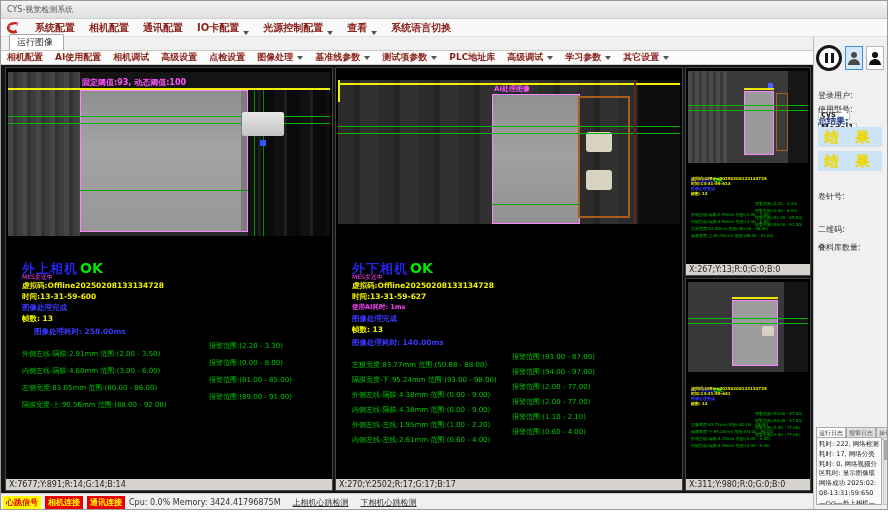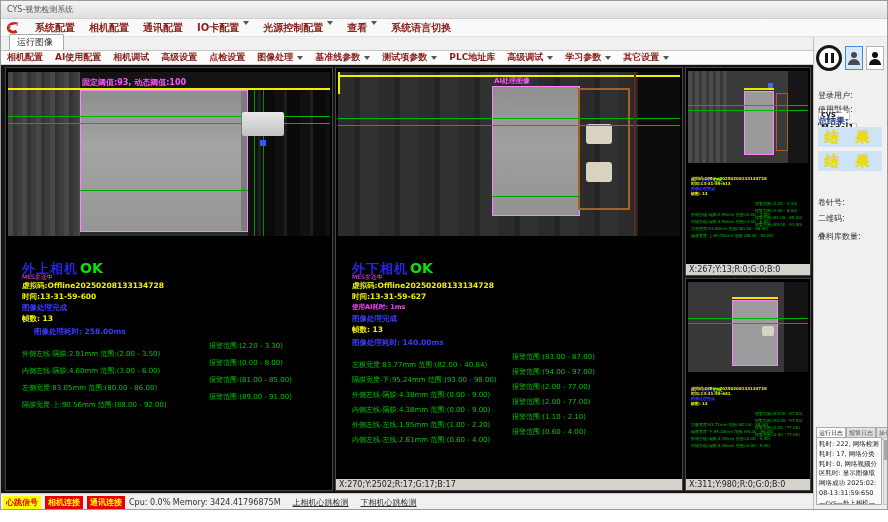--- a/index.html
+++ b/index.html
@@ -5,21 +5,21 @@
   * { margin:0; padding:0; box-sizing:border-box; }
   html,body { width:888px; height:522px; background:#ffffff; font-family:"DejaVu Sans", sans-serif; }
   .app { position:relative; width:888px; height:510px; background:#f0f0f0; overflow:hidden; border:1px solid #9a9a9a; }
   .abs { position:absolute; }
 
   
   .titlebar { left:0; top:0; width:888px; height:18px; background:linear-gradient(#f4f4f4,#dfdfdf); border-bottom:1px solid #cfcfcf; display:flex; align-items:center; }
   .title-text { font-size:8px; color:#555; padding-left:6px; }
   .menubar { left:0; top:18px; width:888px; height:18px; background:#f9f9f9; border-bottom:1px solid #e2e2e2; display:flex; align-items:center; }
   .logo { width:18px; height:14px; margin:0 5px 0 4px; }
-  .menu-item { font-size:10px; font-weight:bold; color:#8b231c; padding:0 7px; display:flex; align-items:flex-start; cursor:default; }
+  .menu-item { font-size:10px; font-weight:bold; color:#8b231c; padding:0 7px; display:flex; align-items:flex-end; cursor:default; }
   .dd { width:0; height:0; border-left:3px solid transparent; border-right:3px solid transparent; border-top:4px solid #555; display:inline-block; margin-left:4px; }
   .tabrow { left:0; top:36px; width:812px; height:14px; background:#f0f0f0; border-bottom:1px solid #c8c8c8; display:flex; align-items:flex-end; }
   .tab-active { margin-left:8px; background:#fff; border:1px solid #aaa; border-bottom:none; font-size:9px; color:#333; padding:1px 10px 1px 7px; border-radius:2px 2px 0 0; }
   .toolbar { left:0; top:50px; width:812px; height:14px; background:#fbfbfb; border-bottom:1px solid #d0d0d0; display:flex; align-items:center; }
   .tool-item { font-size:9px; font-weight:bold; color:#8b231c; padding:0 6px; display:flex; align-items:center; cursor:default; white-space:nowrap; }
 
   
   .main { left:0; top:64px; width:812px; height:428px; background:#141414; }
   .panel { position:absolute; background:#000; border:1px solid #454545; }
   .status-strip { position:absolute; left:0; right:0; bottom:0; height:11px; background:#d6d3ce; color:#222; font-size:8px; line-height:11px; padding-left:3px; white-space:nowrap; overflow:hidden; }
@@ -51,21 +51,21 @@
   .btnrow { left:2px; top:8px; display:flex; gap:3px; align-items:center; }
   .cbtn { background:#fff; border:1px solid #b5b5b5; display:flex; flex-direction:column; align-items:center; justify-content:center; }
   .pause-btn { width:26px; height:26px; border-radius:50%; border:3px solid #161616; background:#fff; flex-direction:row; }
   .pbar { width:3px; height:10px; background:#161616; margin:0 1.5px; }
   .user-btn { width:18px; height:24px; }
   .sel { border:1px solid #3e8ddd; background:#d6e9fb; }
   .p-head { width:6px; height:6px; border-radius:50%; background:#4a4a4a; }
   .p-body { width:12px; height:6px; border-radius:6px 6px 0 0; background:#4a4a4a; margin-top:1px; }
   .dark .p-head,.dark .p-body { background:#101010; }
   .exit-btn { width:20px; height:24px; }
-  .side-label { font-size:8px; color:#333; white-space:nowrap; }
+  .side-label { font-size:8px; color:#333; white-space:nowrap;margin-top:11px; }
   .side-value { font-size:8px; font-weight:bold; color:#222; background:#fff; border:1px solid #c8c8c8; padding:0 2px; min-width:32px; display:inline-block; }
   .total-label { font-size:9px; font-weight:bold; color:#24418c; }
   .result-box { left:4px; width:64px; height:20px; background:#cfe3f6; color:#f0dc00; font-size:14px; font-weight:bold; text-align:center; line-height:20px; letter-spacing:6px; text-shadow:0 0 1px #d8c500; }
   .log-tab { font-size:6px; padding:1px 2px; border:1px solid #aaa; background:#e0e0e0; color:#555; white-space:nowrap; }
   .log-tab.on { background:#fff; color:#222; border-bottom:1px solid #fff; }
   .log-box { left:2px; top:400px; width:66px; height:68px; background:#fafafa; border:1px solid #aaa; font-size:6.5px; line-height:1.5; color:#222; padding:2px; overflow:hidden; word-break:break-all; }
   .log-scroll { left:69px; top:400px; width:5px; height:68px; background:#e4e4e4; border:1px solid #c8c8c8; }
   .log-thumb { left:0; top:2px; width:3px; height:20px; background:#a8a8a8; }
 
   
@@ -205,24 +205,25 @@
         <span class="abs malarm" style="left:187px;">报警范围:(0.00 - 8.00)</span>
       </div>
       <div class="abs mrow" style="top:307px;">
         <span class="mtext">左侧宽度:83.05mm 范围:(80.00 - 86.00)</span>
         <span class="abs malarm" style="left:187px;">报警范围:(81.00 - 85.00)</span>
       </div>
       <div class="abs mrow" style="top:324px;">
         <span class="mtext">隔膜宽度-上:90.56mm 范围:(88.00 - 92.00)</span>
         <span class="abs malarm" style="left:187px;">报警范围:(89.00 - 91.00)</span>
       </div>
+      <div class="status-strip">X:7677;Y:891;R:14;G:14;B:14</div>
     </div>
 
     <div class="panel" style="left:334px; top:2px; width:348px; height:424px;">
-      <div class="cam-img" style="left:2px; top:4px; width:342px; height:164px; background:repeating-linear-gradient(90deg,#2c2c2c 0 16px,#242424 16px 22px,#313131 22px 40px);">
+      <div class="cam-img" style="left:2px; top:12px; width:342px; height:144px; background:repeating-linear-gradient(90deg,#2c2c2c 0 16px,#242424 16px 22px,#313131 22px 40px);">
         <div class="scene-div" style="left:300px;right:0;top:0;bottom:0;background:#0c0c0c;"></div>
         <div class="scene-div" style="left:0;top:3px;right:0;height:2px;background:#f0f000;"></div>
         <div class="scene-div" style="left:0;top:0;width:2px;height:22px;background:#f0f000;"></div>
         <div class="scene-div" style="left:154px;top:14px;width:88px;height:130px;background:linear-gradient(180deg,#8f8f8f,#a0a0a0 45%,#929292);border:1px solid #ff82ff;"></div>
         <div class="scene-div" style="left:240px;top:16px;width:52px;height:122px;border:2px solid #a8601e;"></div>
         <div class="scene-div" style="left:248px;top:52px;width:26px;height:20px;background:#d8d2c0;border-radius:3px;"></div>
         <div class="scene-div" style="left:248px;top:90px;width:26px;height:20px;background:#d8d2c0;border-radius:3px;"></div>
         <div class="scene-div" style="left:0;top:46px;right:0;height:1px;background:#00b400;"></div>
         <div class="scene-div" style="left:0;top:53px;right:0;height:1px;background:#00b400;"></div>
         <div class="scene-div" style="left:154px;top:124px;width:88px;height:1px;background:#00a000;"></div>
@@ -233,21 +234,21 @@
         <span class="cam-title">外下相机</span><span class="cam-title ok">OK</span>
       </div>
       <div class="abs mes" style="left:16px;top:205px;">MES发送中</div>
       <div class="abs yl" style="left:16px;top:213px;">虚拟码:Offline20250208133134728</div>
       <div class="abs yl" style="left:16px;top:224px;">时间:13-31-59-627</div>
       <div class="abs ml" style="left:16px;top:235px;">使用AI耗时: 1ms</div>
       <div class="abs bl" style="left:16px;top:246px;">图像处理完成</div>
       <div class="abs yl" style="left:16px;top:257px;">帧数: 13</div>
       <div class="abs bl" style="left:16px;top:270px;">图像处理耗时: 140.00ms</div>
       <div class="abs mrow" style="top:284px;">
-        <span class="mtext">左极宽度:83.77mm 范围:(82.00 - 40.84)</span>
+        <span class="mtext">左极宽度:83.77mm 范围:(50.88 - 88.00)</span>
         <span class="abs malarm" style="left:160px;">报警范围:(83.00 - 87.00)</span>
       </div>
       <div class="abs mrow" style="top:299px;">
         <span class="mtext">隔膜宽度-下:95.24mm 范围:(93.00 - 98.00)</span>
         <span class="abs malarm" style="left:160px;">报警范围:(94.00 - 97.00)</span>
       </div>
       <div class="abs mrow" style="top:314px;">
         <span class="mtext">外侧左线-隔膜:4.38mm 范围:(0.00 - 9.00)</span>
         <span class="abs malarm" style="left:160px;">报警范围:(2.00 - 77.00)</span>
       </div>
@@ -362,21 +363,21 @@
       <span class="side-label">登录用户:</span>
       <span class="side-value">cys</span>
     </div>
     <div class="abs" style="left:4px; top:60px;">
       <span class="side-label">使用型号:</span>
       <span class="side-value">Model1</span>
     </div>
     <div class="abs total-label" style="left:4px; top:78px;">总结果:</div>
     <div class="abs result-box" style="top:90px;">结 果</div>
     <div class="abs result-box" style="top:114px;">结 果</div>
-    <div class="abs side-label" style="left:4px; top:160px;">卷针号:</div>
+    <div class="abs side-label" style="left:4px; top:143px;">卷针号:</div>
     <div class="abs side-label" style="left:4px; top:176px;">二维码:</div>
     <div class="abs side-label" style="left:4px; top:194px;">叠料库数量:</div>
 
     <div class="abs" style="left:2px; top:390px; display:flex;">
       <span class="log-tab on">运行日志</span>
       <span class="log-tab">报警日志</span>
       <span class="log-tab">操作日志</span>
     </div>
     <div class="abs log-box">耗时: 222, 网络检测耗时: 17, 网络分类耗时: 0, 网络视频分区耗时: 显示图像取网络成功 2025:02:08-13:31:59:650—cys—外上相机—图像处理耗时: 258.00ms</div>
     <div class="abs log-scroll">

